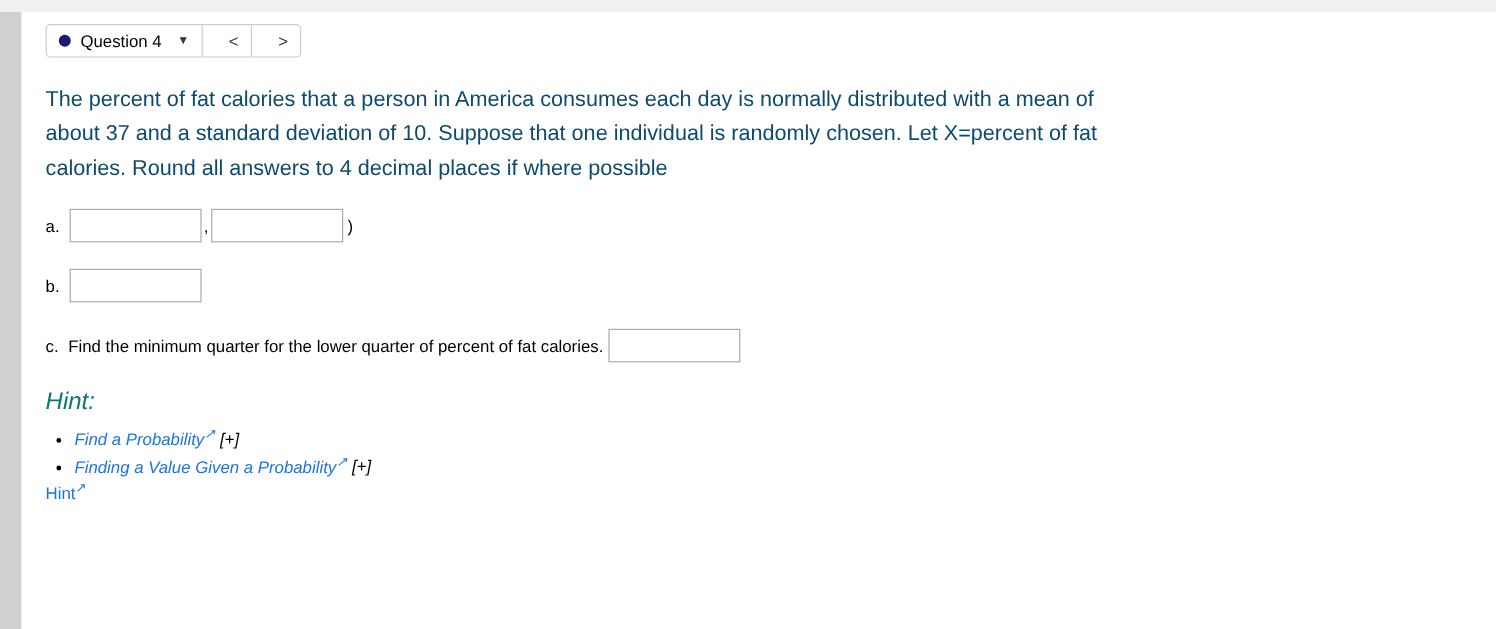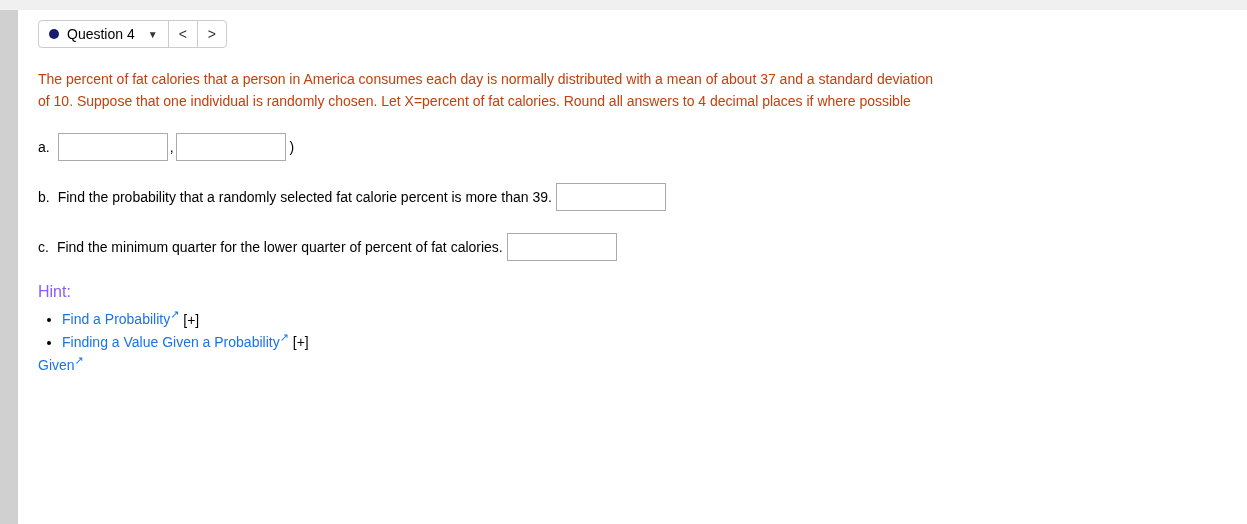--- a/index.html
+++ b/index.html
@@ -34,21 +34,21 @@
 
     .main-content {
       flex: 1;
       background: #ffffff;
       padding: 10px 30px 20px 20px;
     }
 
     .question-header {
       display: flex;
       align-items: center;
-      gap: 0;
+      gap: 12px;
       margin-bottom: 20px;
       border: 1px solid #ccc;
       border-radius: 4px;
       width: fit-content;
       background: #fff;
     }
 
     .question-selector {
       display: flex;
       align-items: center;
@@ -83,23 +83,23 @@
       font-size: 14px;
       color: #333;
       border-right: 1px solid #ccc;
     }
 
     .nav-button:last-child {
       border-right: none;
     }
 
     .problem-text {
-      font-size: 14px;
+      font-size: 18px;
       line-height: 1.6;
-      color: #c2410c;
+      color: #0c4a6e;
       margin-bottom: 20px;
       max-width: 900px;
     }
 
     .question-part {
       margin-bottom: 22px;
       display: flex;
       align-items: center;
       flex-wrap: wrap;
       gap: 4px;
@@ -130,36 +130,38 @@
 
     .distribution-inputs .answer-input {
       width: 110px;
     }
 
     .hint-section {
       margin-top: 10px;
     }
 
     .hint-label {
-      color: #8b5cf6;
+      font-style: italic;
+      color: #0f766e;
       margin-bottom: 8px;
-      font-size: 16px;
+      font-size: 20px;
     }
 
     .helpful-videos-label {
       color: #2e7d32;
       font-weight: bold;
       font-size: 14px;
       margin-bottom: 8px;
     }
 
     .video-list {
       list-style: disc;
       padding-left: 24px;
       margin-bottom: 1px;
+      font-style: italic;
     }
 
     .video-list li {
       margin-bottom: 4px;
       font-size: 14px;
     }
 
     .video-link {
       color: #1a73e8;
       text-decoration: none;
@@ -208,21 +210,20 @@
       <div class="distribution-inputs">
         <input class="answer-input" type="text" style="">
         <span>,</span>
         <input class="answer-input" type="text" style="">
       </div>
       <span>)</span>
     </div>
 
     <div class="question-part">
       <span class="part-label">b.</span>
-      <span>Find the probability that a randomly selected fat calorie percent is more than 39.</span>
       <input class="answer-input" type="text" style="">
     </div>
 
     <div class="question-part">
       <span class="part-label">c.</span>
       <span>Find the minimum quarter for the lower quarter of percent of fat calories.</span>
       <input class="answer-input" type="text" style="">
     </div>
 
     <div class="hint-section">
@@ -235,18 +236,18 @@
           <span class="expand-bracket">[+]</span>
         </li>
         <li>
           <a class="video-link">
             <span>Finding a Value Given a Probability</span><span class="external-icon">↗</span>
           </a>
           <span class="expand-bracket">[+]</span>
         </li>
       </ul>
       <a class="hint-link">
-        <span>Given</span><span class="external-icon">↗</span>
+        <span>Hint</span><span class="external-icon">↗</span>
       </a>
     </div>
 
   </div>
 </div>
 
 </body></html>

